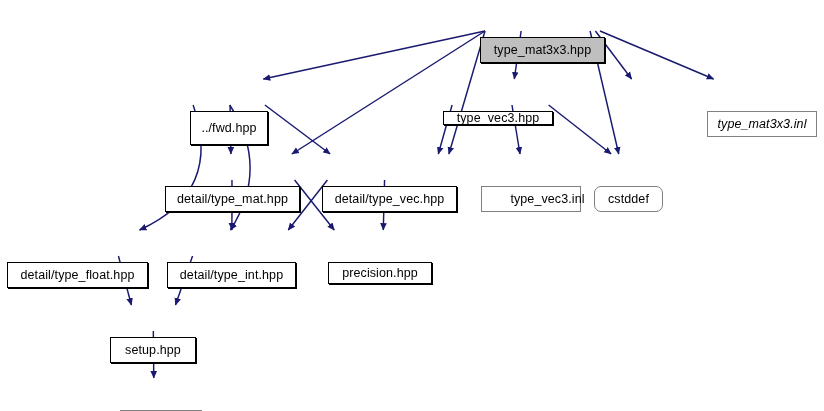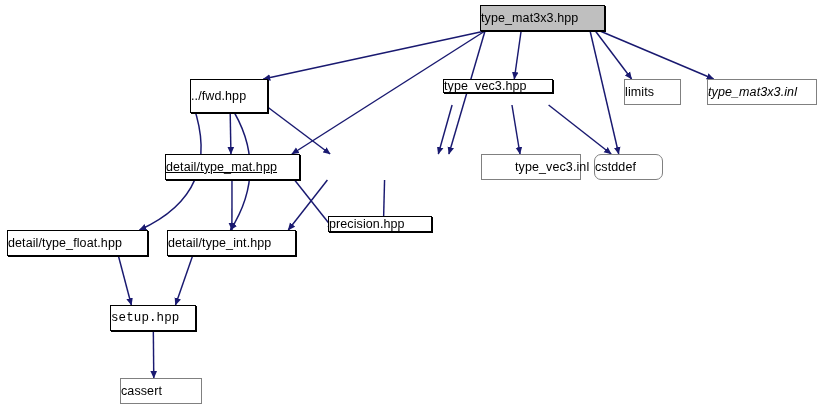--- a/index.html
+++ b/index.html
@@ -25,28 +25,30 @@
     top: 0;
     width: 824px;
     height: 411px;
     pointer-events: none;
   }
   .node {
     position: absolute;
     box-sizing: border-box;
     display: flex;
     align-items: center;
+    justify-content: center;
     font-size: 12.5px;
     line-height: 1;
     color: #000000;
     background: #ffffff;
     border: 1px solid #808080;
     white-space: nowrap;
     letter-spacing: 0.1px;
     z-index: 2;
+    margin-top: 32px;
   }
   .node.solid {
     border: 1px solid #000000;
     box-shadow: 1px 1px 0 0 #000000;
   }
   .node.current {
     background: #bfbfbf;
     border: 1px solid #000000;
     box-shadow: 1px 1px 0 0 #000000;
   }
@@ -88,43 +90,43 @@
     </svg>
 <div class="node current" style="left: 480px; top: 5px; width: 125px; height: 26px;">
       <span class="node-label">type_mat3x3.hpp</span>
     </div>
     <div class="node solid" style="left: 190px; top: 79px; width: 78px; height: 34px;">
       <span class="node-label">../fwd.hpp</span>
     </div>
     <div class="node solid" style="left: 443px; top: 79px; width: 110px; height: 14px;">
       <span class="node-label">type_vec3.hpp</span>
     </div>
-    <div class="node external" style="left: 624px; top: 79px; width: 57px; height: 26px;">
-      <span class="node-label">limits</span>
-    </div>
     <div class="node external" style="left: 707px; top: 79px; width: 110px; height: 26px; font-style: italic;">
       <span class="node-label">type_mat3x3.inl</span>
     </div>
-    <div class="node solid" style="left: 165px; top: 154px; width: 135px; height: 26px; text-decoration: underline;">
+    <div class="node solid" style="left: 165px; top: 154px; width: 135px; height: 26px;">
       <span class="node-label">detail/type_mat.hpp</span>
+    </div>
+    <div class="node solid" style="left: 322px; top: 154px; width: 135px; height: 26px;">
+      <span class="node-label">detail/type_vec.hpp</span>
     </div>
     <div class="node external" style="left: 481px; top: 154px; width: 100px; height: 26px; padding-left: 33px;">
       <span class="node-label">type_vec3.inl</span>
     </div>
     <div class="node external" style="left: 594px; top: 154px; width: 69px; height: 26px; border-radius: 7px;">
       <span class="node-label">cstddef</span>
     </div>
     <div class="node solid" style="left: 167px; top: 230px; width: 129px; height: 26px;">
       <span class="node-label">detail/type_int.hpp</span>
     </div>
     <div class="node solid" style="left: 7px; top: 230px; width: 141px; height: 26px;">
       <span class="node-label">detail/type_float.hpp</span>
     </div>
-    <div class="node solid" style="left: 328px; top: 216px; width: 104px; height: 16px;">
+    <div class="node solid" style="left: 328px; top: 230px; width: 104px; height: 22px;">
       <span class="node-label">precision.hpp</span>
     </div>
-    <div class="node solid" style="left: 110px; top: 305px; width: 86px; height: 26px; font-family: Liberation Mono, monospace;">
+    <div class="node solid" style="left: 110px; top: 305px; width: 86px; height: 26px;">
       <span class="node-label">setup.hpp</span>
     </div>
     <div class="node external" style="left: 120px; top: 378px; width: 82px; height: 26px;">
       <span class="node-label">cassert</span>
     </div>
   </div>
 
 </body></html>

